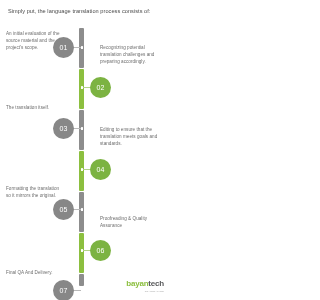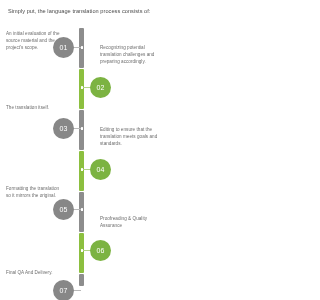--- a/index.html
+++ b/index.html
@@ -169,14 +169,20 @@
   <div class="circle green" style="left:90px; top:240px;">
     <span>06</span>
   </div>
   <div class="caption right" style="top:215px;">Proofreading &amp; Quality Assurance</div>
 
   <div class="circle gray" style="left:53px; top:280px;">
     <span>07</span>
   </div>
   <div class="caption left" style="top:269px;">Final QA And Delivery.</div>
 
+  <div class="logo">
+    <span class="logo-word">
+      <span class="logo-bayan">bayan</span><span class="logo-tech">tech</span>
+    </span>
+    <span class="logo-sub">TRANSLATION</span>
+  </div>
 
 </div>
 
 </body></html>

